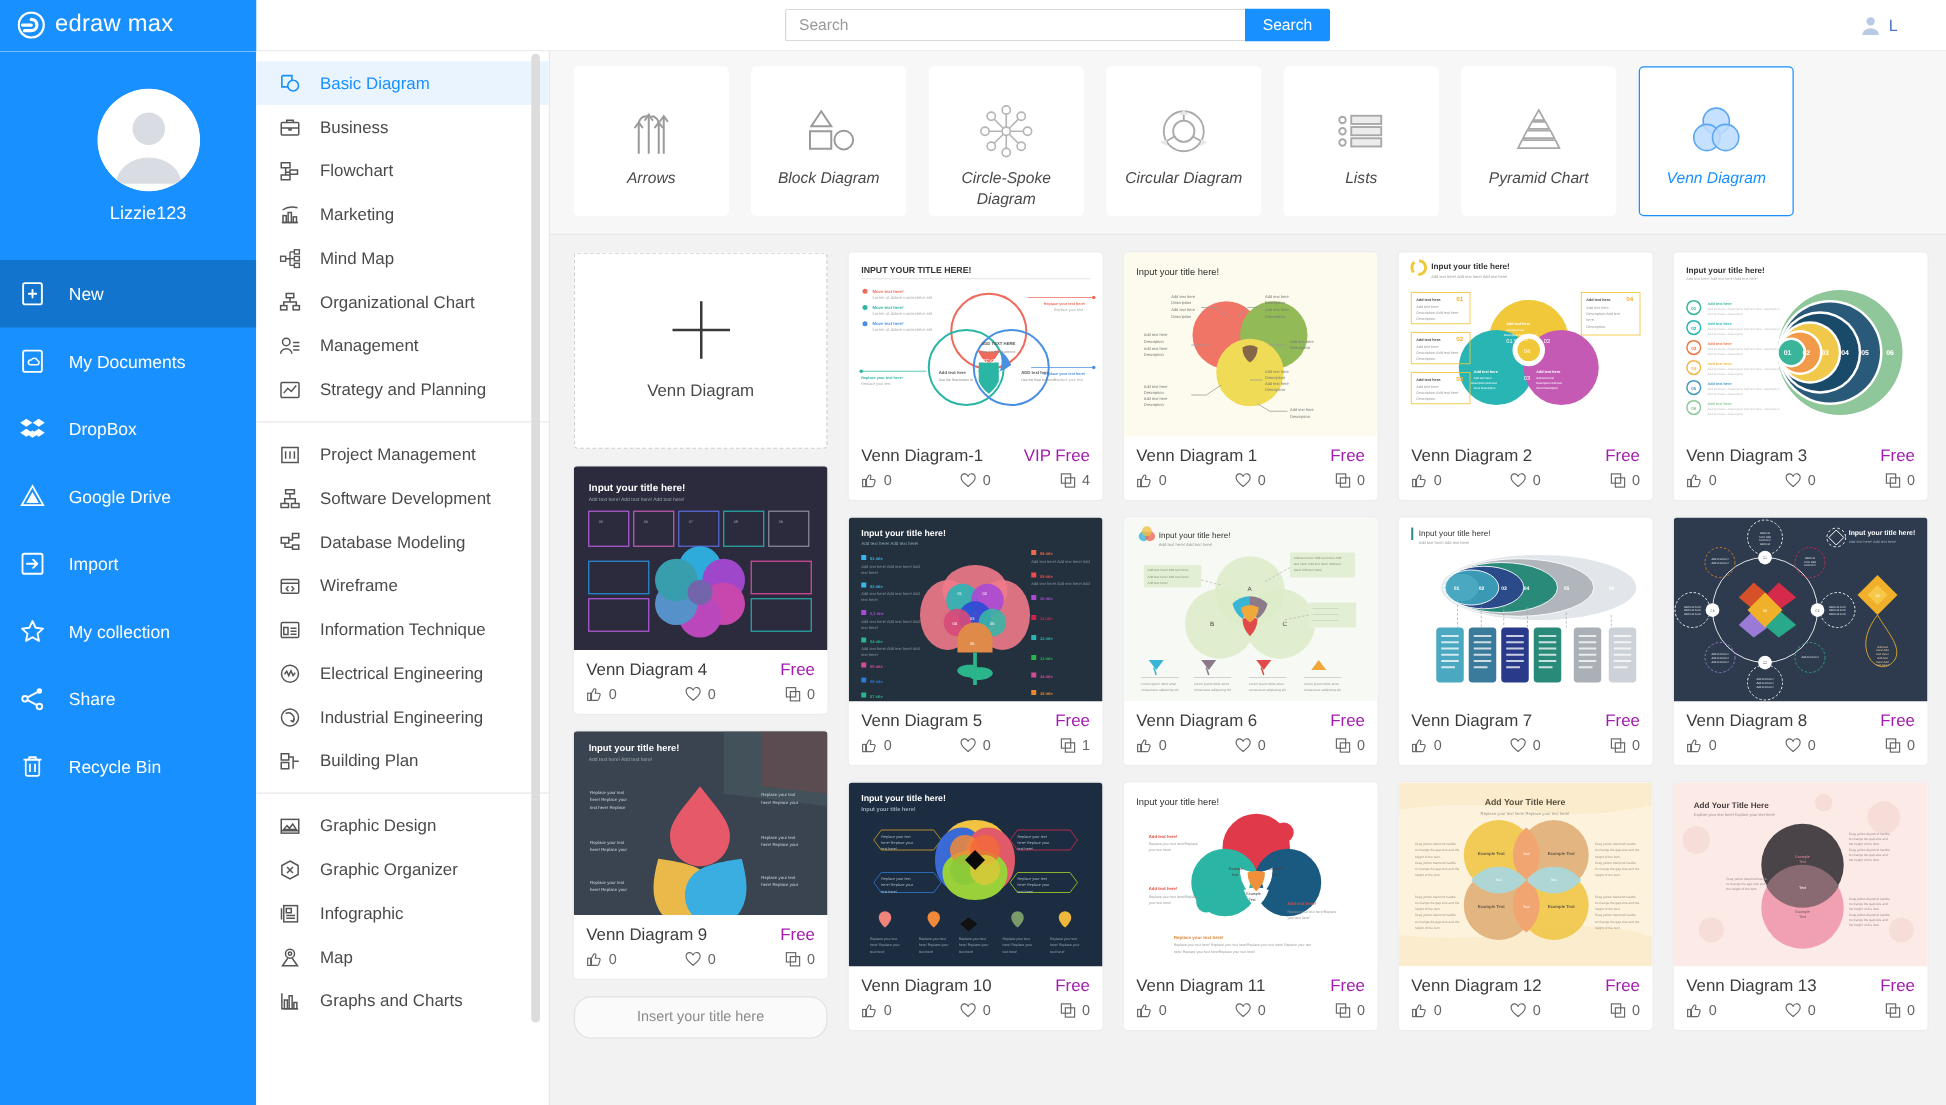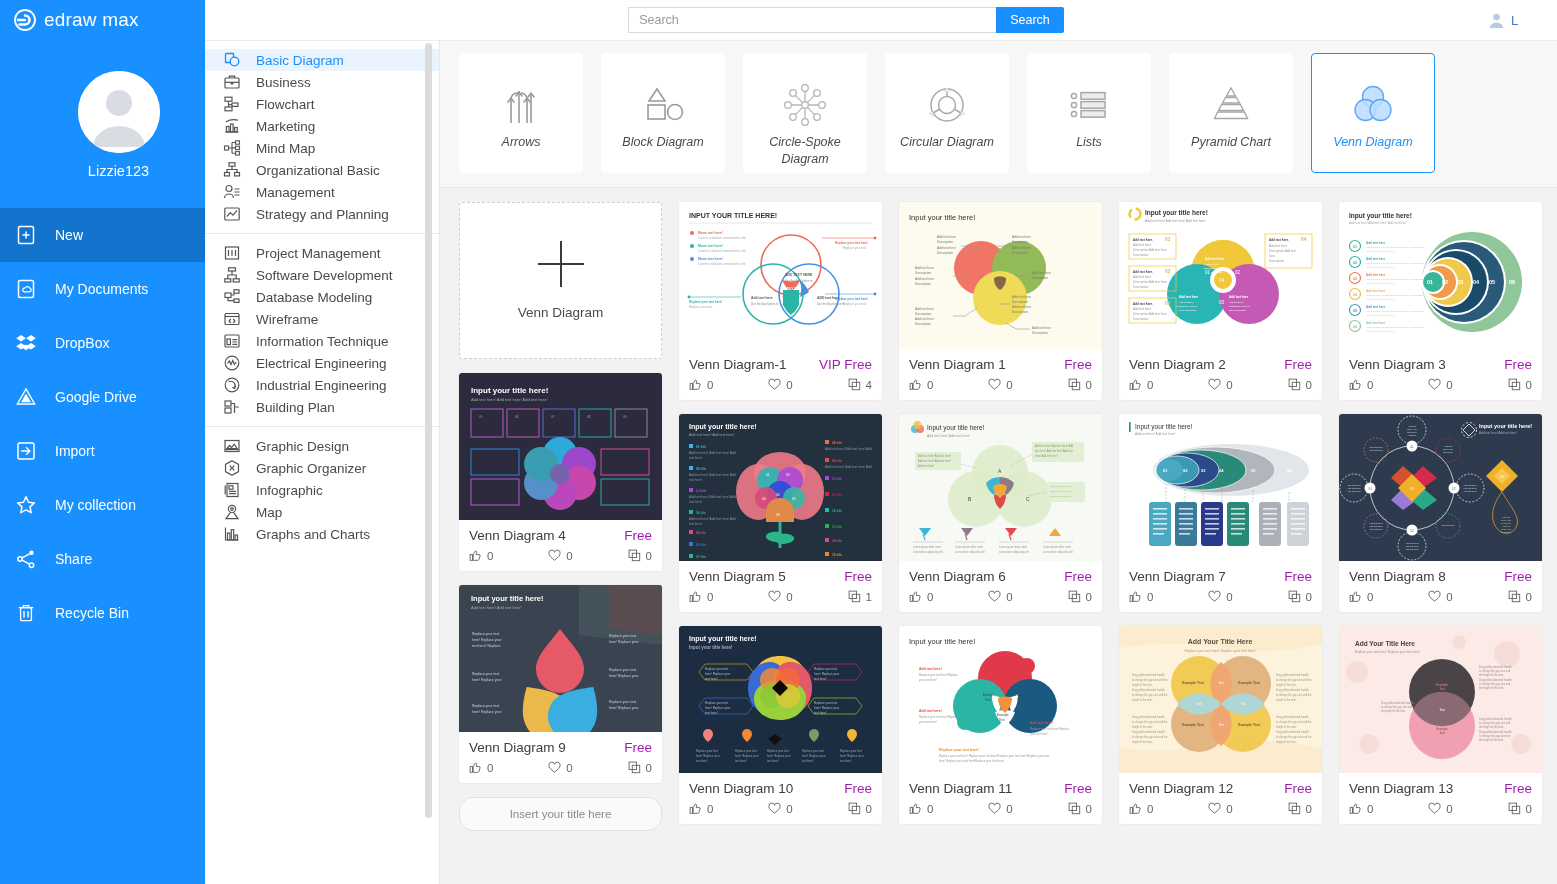--- a/index.html
+++ b/index.html
@@ -57,21 +57,21 @@
   .nav-ico { width: 24px; height: 24px; display: flex; align-items: center; justify-content: center; flex: 0 0 24px; }
 
   
   .catpanel {
     width: 235px; min-width: 235px; background: #fff; position: relative;
     border-right: 1px solid #e8e8e8; overflow: hidden;
   }
   .cat-group { padding: 8px 0; }
   .cat-sep { height: 1px; background: #e8e8e8; margin: 0; }
   .cat-item {
-    height: 22px; display: flex; align-items: center; gap: 14px; padding-left: 17px;
+    height: 35px; display: flex; align-items: center; gap: 14px; padding-left: 17px;
     font-size: 13.5px; color: #4a4a4a; cursor: pointer;
   }
   .cat-item.active { background: #eaf4ff; color: #1890ff; }
   .cat-ico { width: 20px; height: 20px; flex: 0 0 20px; display: flex; align-items: center; justify-content: center; }
   .cat-scroll-track { position: absolute; top: 0; right: 7px; width: 7px; height: 100%; }
   .cat-scroll-thumb {
     position: absolute; top: 2px; right: 0; width: 7px; height: 775px;
     background: #dcdcdc; border-radius: 4px;
   }
 
@@ -318,21 +318,21 @@
         </div>
         <div class="cat-item">
           <span class="cat-ico">
             <svg width="18" height="18" viewBox="0 0 18 18" fill="none" stroke="#555" stroke-width="1.2">
               <rect x="6" y="1.8" width="6" height="3.4"></rect>
                 <rect x="1.5" y="11.5" width="5" height="3.4"></rect>
               <rect x="11.5" y="11.5" width="5" height="3.4"></rect>
               <path d="M9 5.2 V8.5 M4 11.5 V8.5 H14 V11.5"></path>
             </svg>
           </span>
-          <span>Organizational Basic</span>
+          <span>Organizational Chart</span>
         </div>
         <div class="cat-item">
           <span class="cat-ico">
             <svg width="18" height="18" viewBox="0 0 18 18" fill="none" stroke="#555" stroke-width="1.2">
               <circle cx="6" cy="5.5" r="3"></circle>
                 <path d="M1.5 15 a4.5 4 0 0 1 9 0"></path>
               <path d="M11.5 6 h5 M11.5 9 h5 M11.5 12 h5"></path>
             </svg>
           </span>
           <span>Management</span>

